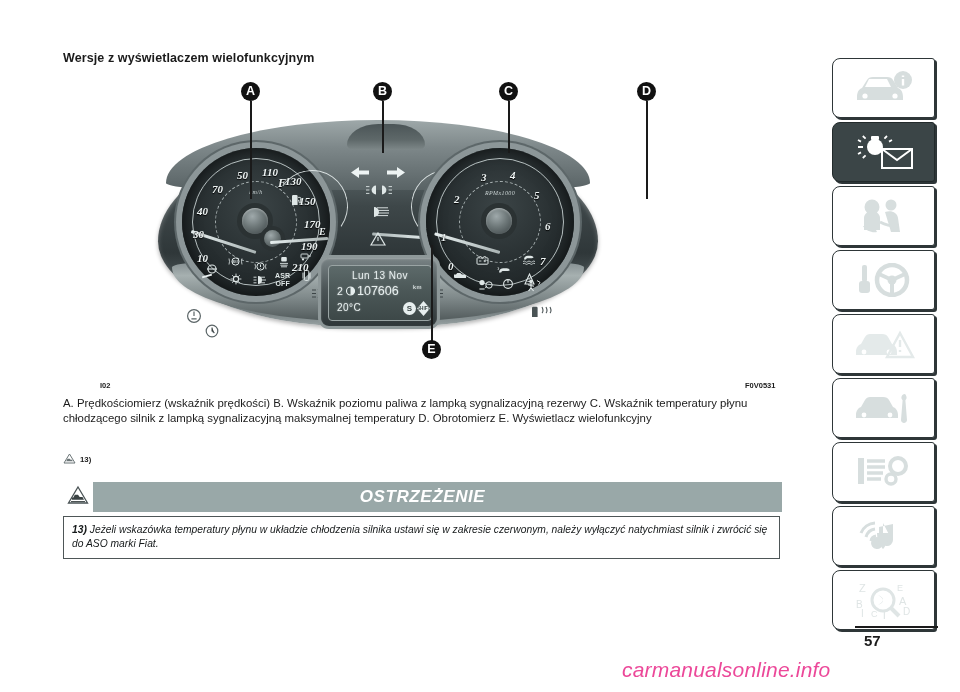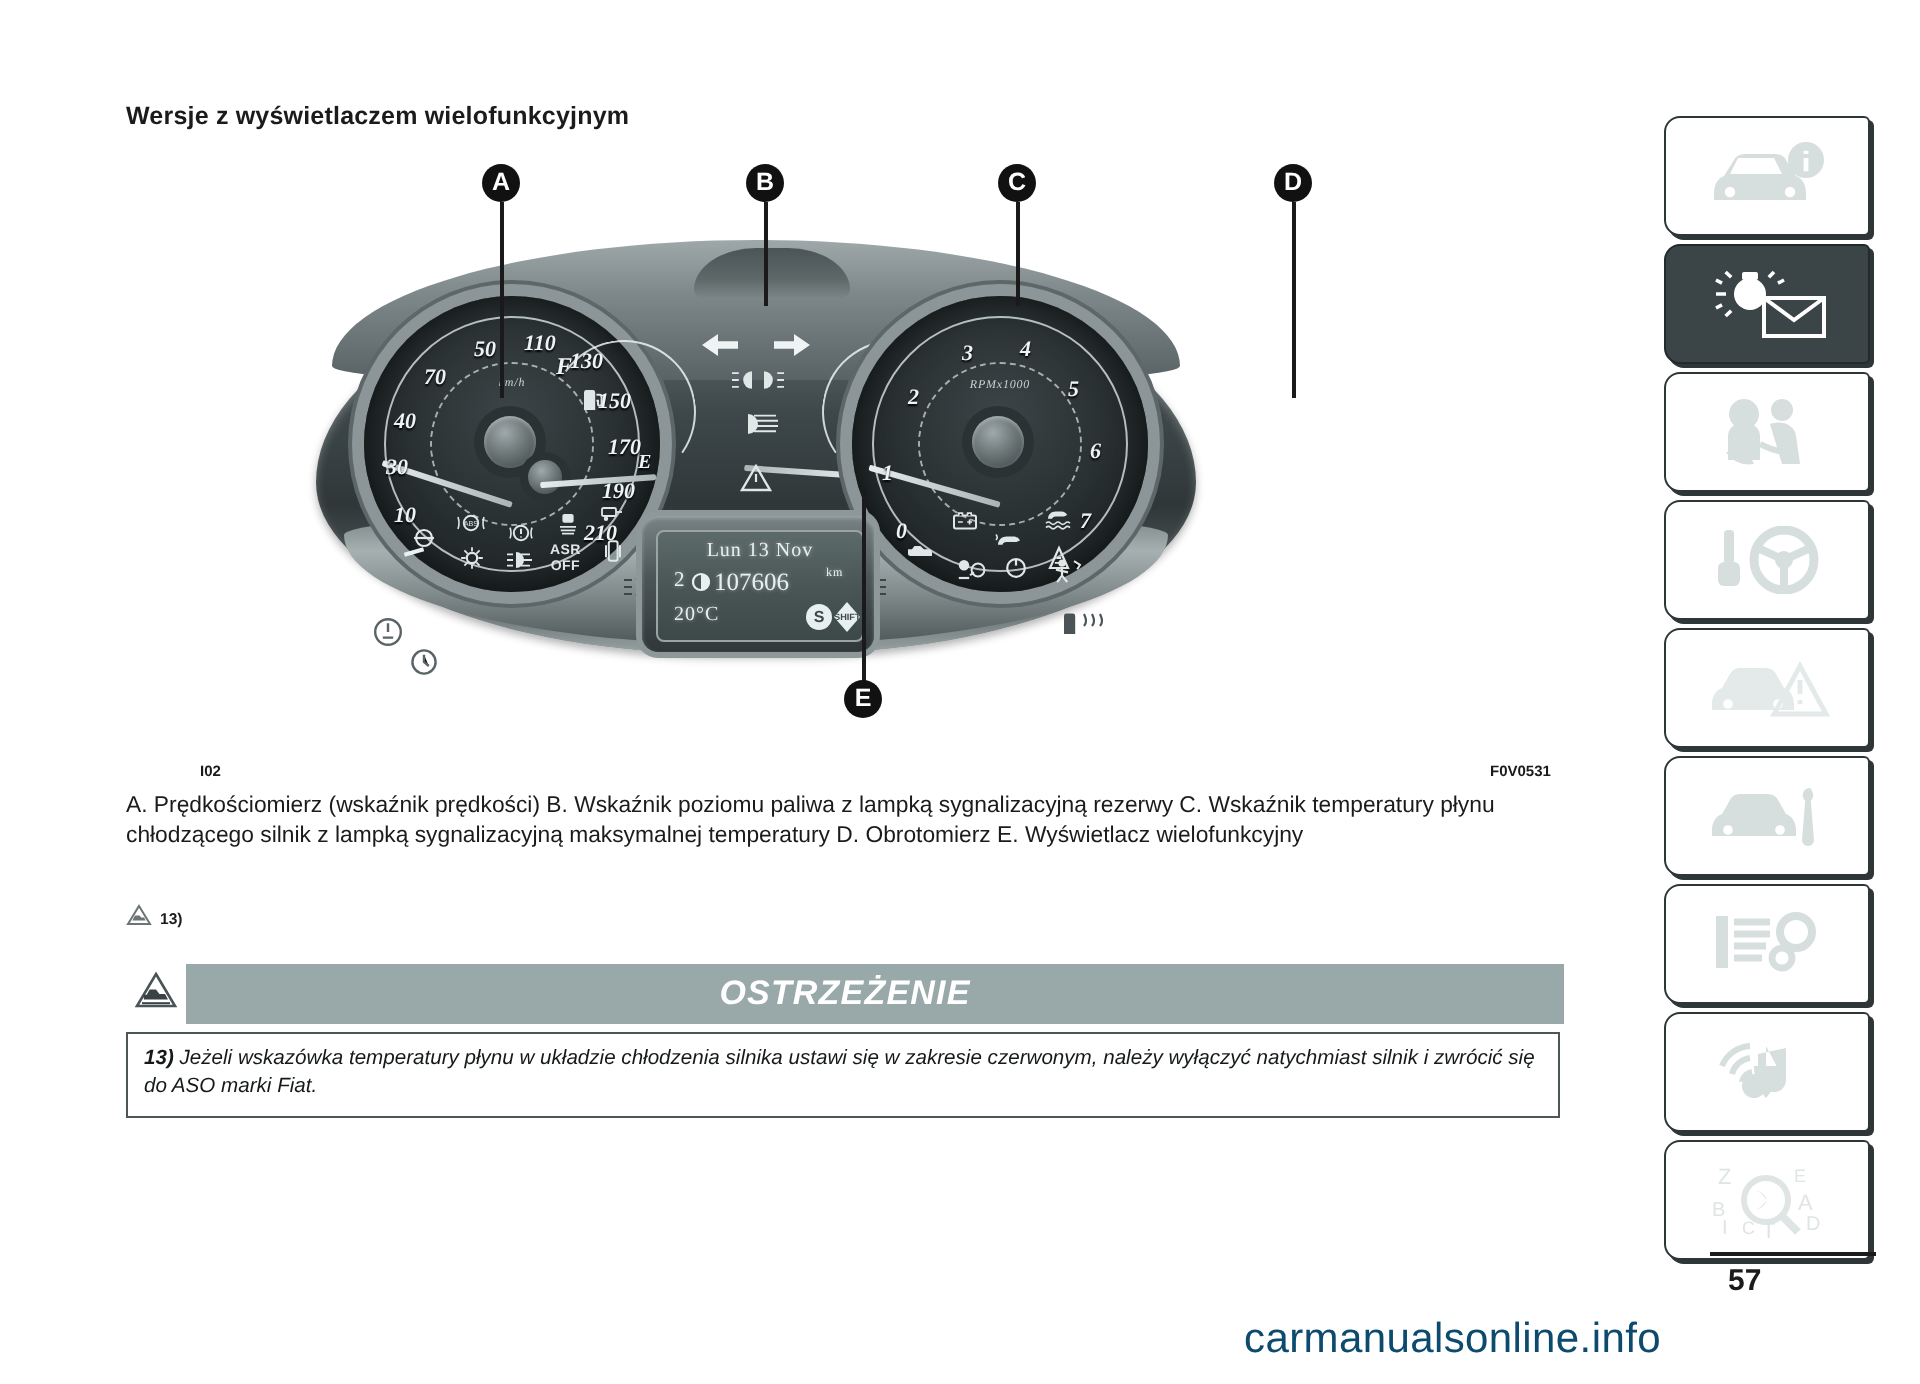--- a/index.html
+++ b/index.html
@@ -183,21 +183,21 @@
     left: 7px; top: 7px;
     width: 102px; height: 54px;
     background: linear-gradient(180deg,#5d6a6a 0%,#4a5656 50%,#3d4848 100%);
     border: 1.2px solid #9aa4a4;
     border-radius: 4px;
     overflow: hidden;
   }
   .lcd-text {
     position: absolute;
     color: #e7efef;
-    font-family: Liberation Serif, serif;
+    font-family: Liberation Sans, sans-serif;
     letter-spacing: .5px;
     text-shadow: 0 0 2px rgba(255,255,255,.45);
   }
 
   
   .fig-code-left {
     position: absolute;
     left: 100px; top: 381px;
     font-size: 7.5px; font-weight: bold; color: #1b1b1b;
   }
@@ -292,22 +292,23 @@
   }
   .page-num {
     position: absolute;
     left: 864px; top: 632px;
     font-size: 15px; font-weight: bold; color: #1b1b1b;
   }
   .watermark {
     position: absolute;
     left: 622px; top: 658px;
     font-size: 21px;
-    color: #0c4a6e;
+    color: #ec4899;
     letter-spacing: .2px;
+    font-style: italic;
   }
 </style>
 </head>
 <body>
 
 <div class="page">
 
   <div class="heading">Wersje z wyświetlaczem wielofunkcyjnym</div>
 
   <div class="figure">

